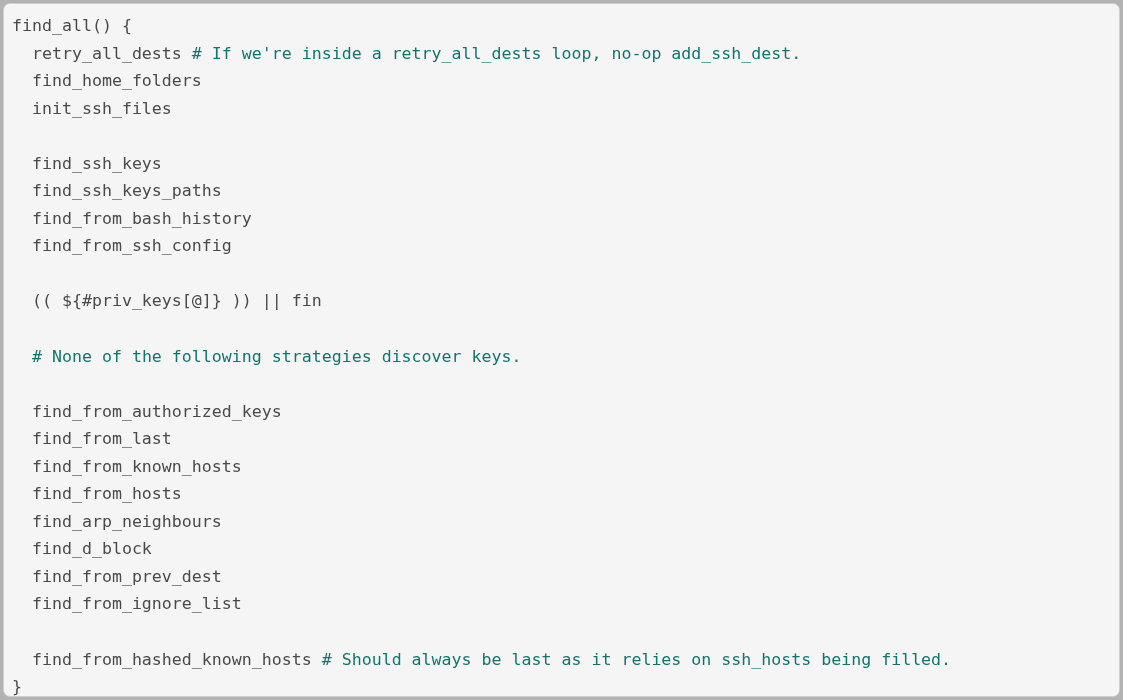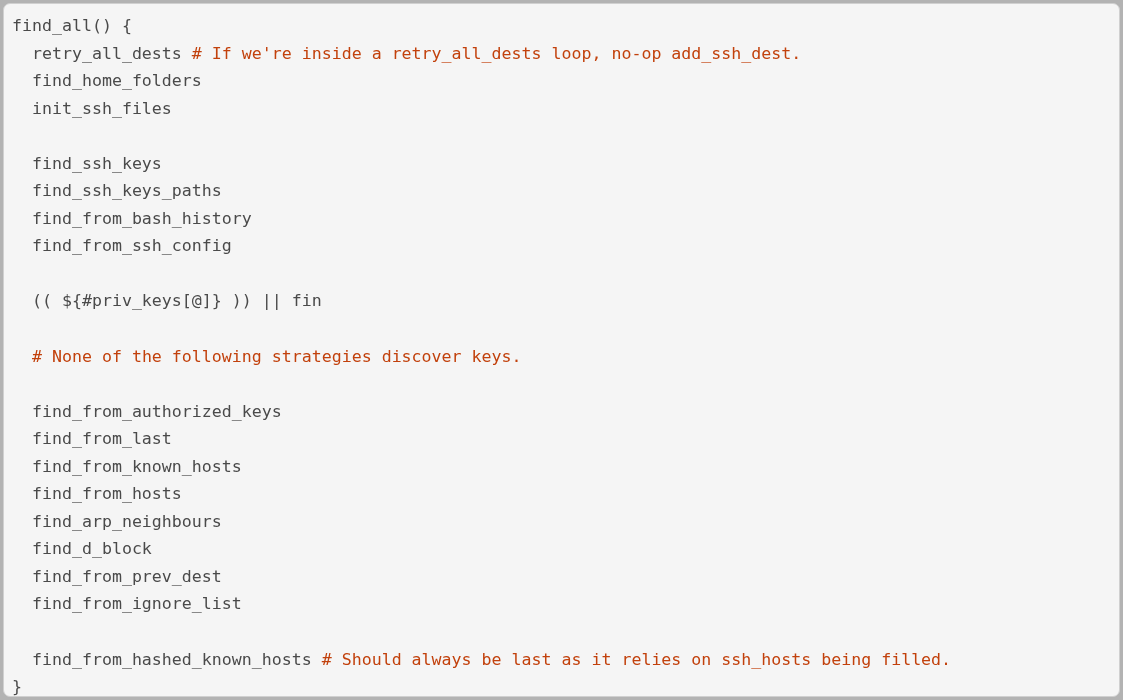--- a/index.html
+++ b/index.html
@@ -39,21 +39,21 @@
     height: 27.55px;
     white-space: pre;
   }
   .code-line.blank {
     color: transparent;
   }
   .tok-code {
     color: #4a4a4a;
   }
   .tok-comment {
-    color: #c2410c;
+    color: #0f766e;
   }
 </style>
 </head>
 <body>
 
 <div class="code-panel">
   <div class="code-body" id="code-content"><div class="code-line"><span class="tok-code">find_all() {</span></div><div class="code-line"><span class="tok-code">  retry_all_dests </span><span class="tok-comment"># If we're inside a retry_all_dests loop, no-op add_ssh_dest.</span></div><div class="code-line"><span class="tok-code">  find_home_folders</span></div><div class="code-line"><span class="tok-code">  init_ssh_files</span></div><div class="code-line blank">&nbsp;</div><div class="code-line"><span class="tok-code">  find_ssh_keys</span></div><div class="code-line"><span class="tok-code">  find_ssh_keys_paths</span></div><div class="code-line"><span class="tok-code">  find_from_bash_history</span></div><div class="code-line"><span class="tok-code">  find_from_ssh_config</span></div><div class="code-line blank">&nbsp;</div><div class="code-line"><span class="tok-code">  (( ${#priv_keys[@]} )) || fin</span></div><div class="code-line blank">&nbsp;</div><div class="code-line"><span class="tok-code">  </span><span class="tok-comment"># None of the following strategies discover keys.</span></div><div class="code-line blank">&nbsp;</div><div class="code-line"><span class="tok-code">  find_from_authorized_keys</span></div><div class="code-line"><span class="tok-code">  find_from_last</span></div><div class="code-line"><span class="tok-code">  find_from_known_hosts</span></div><div class="code-line"><span class="tok-code">  find_from_hosts</span></div><div class="code-line"><span class="tok-code">  find_arp_neighbours</span></div><div class="code-line"><span class="tok-code">  find_d_block</span></div><div class="code-line"><span class="tok-code">  find_from_prev_dest</span></div><div class="code-line"><span class="tok-code">  find_from_ignore_list</span></div><div class="code-line blank">&nbsp;</div><div class="code-line"><span class="tok-code">  find_from_hashed_known_hosts </span><span class="tok-comment"># Should always be last as it relies on ssh_hosts being filled.</span></div><div class="code-line"><span class="tok-code">}</span></div></div>
 </div>
 
 </body></html>

